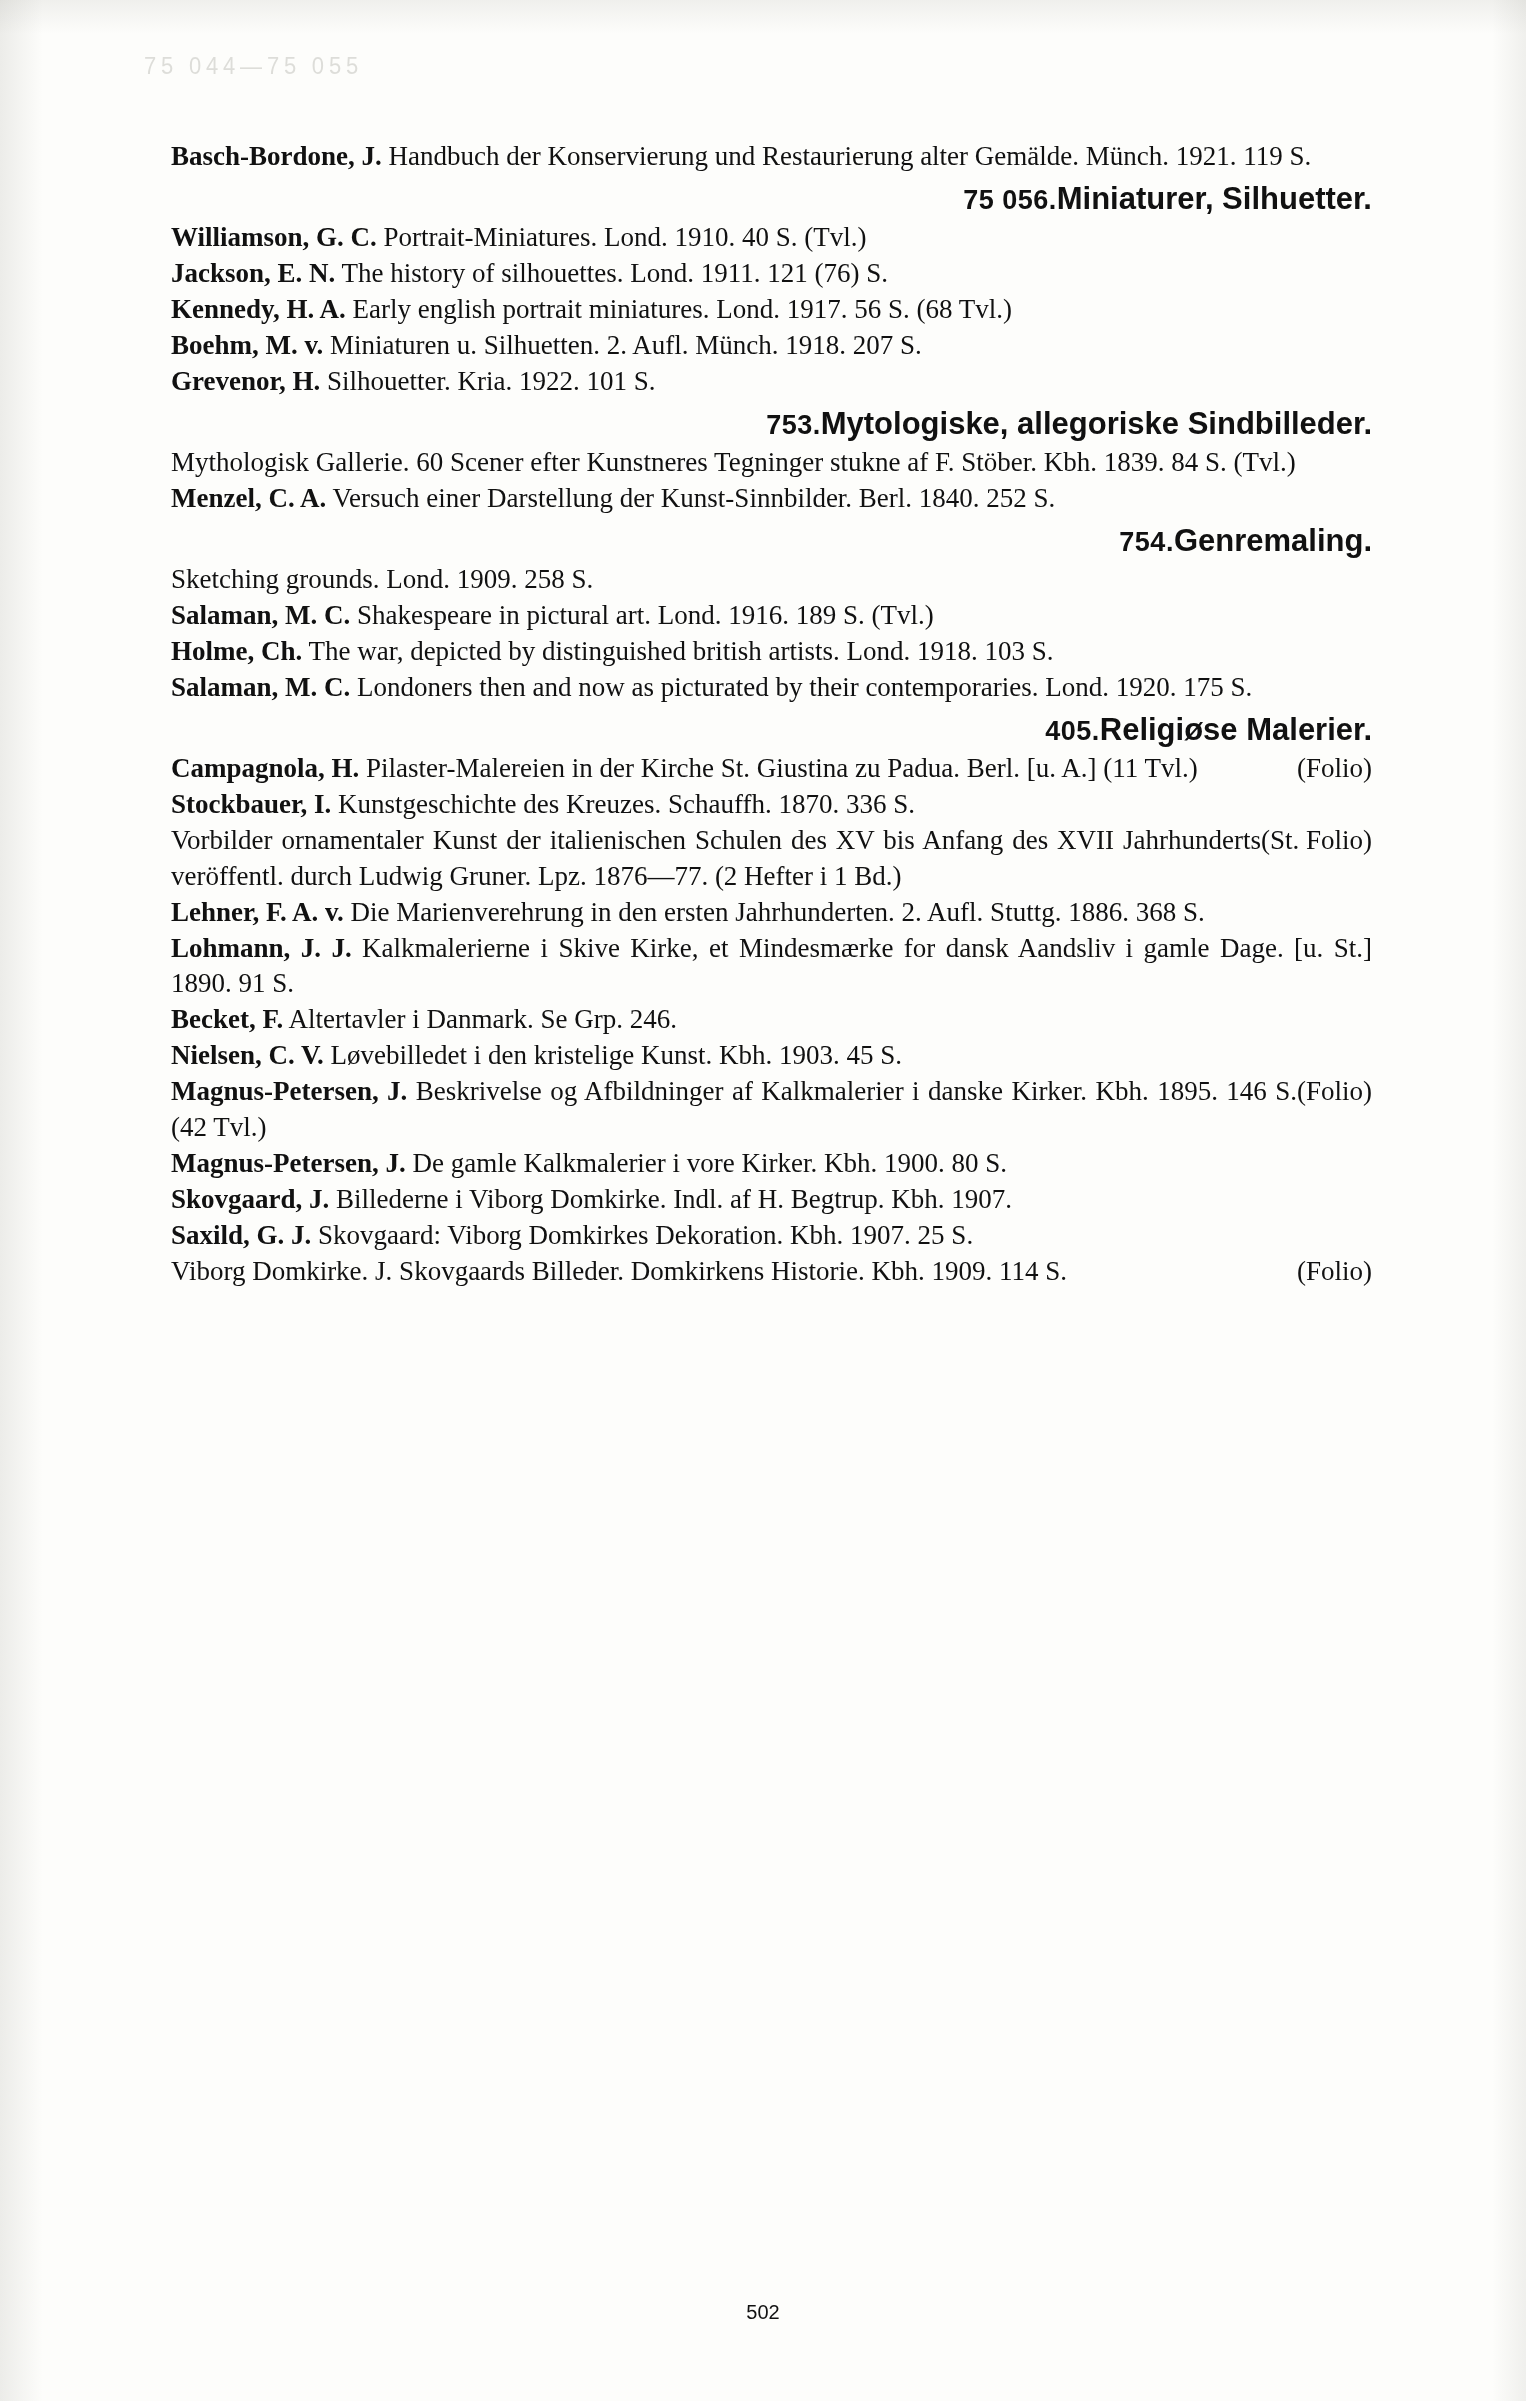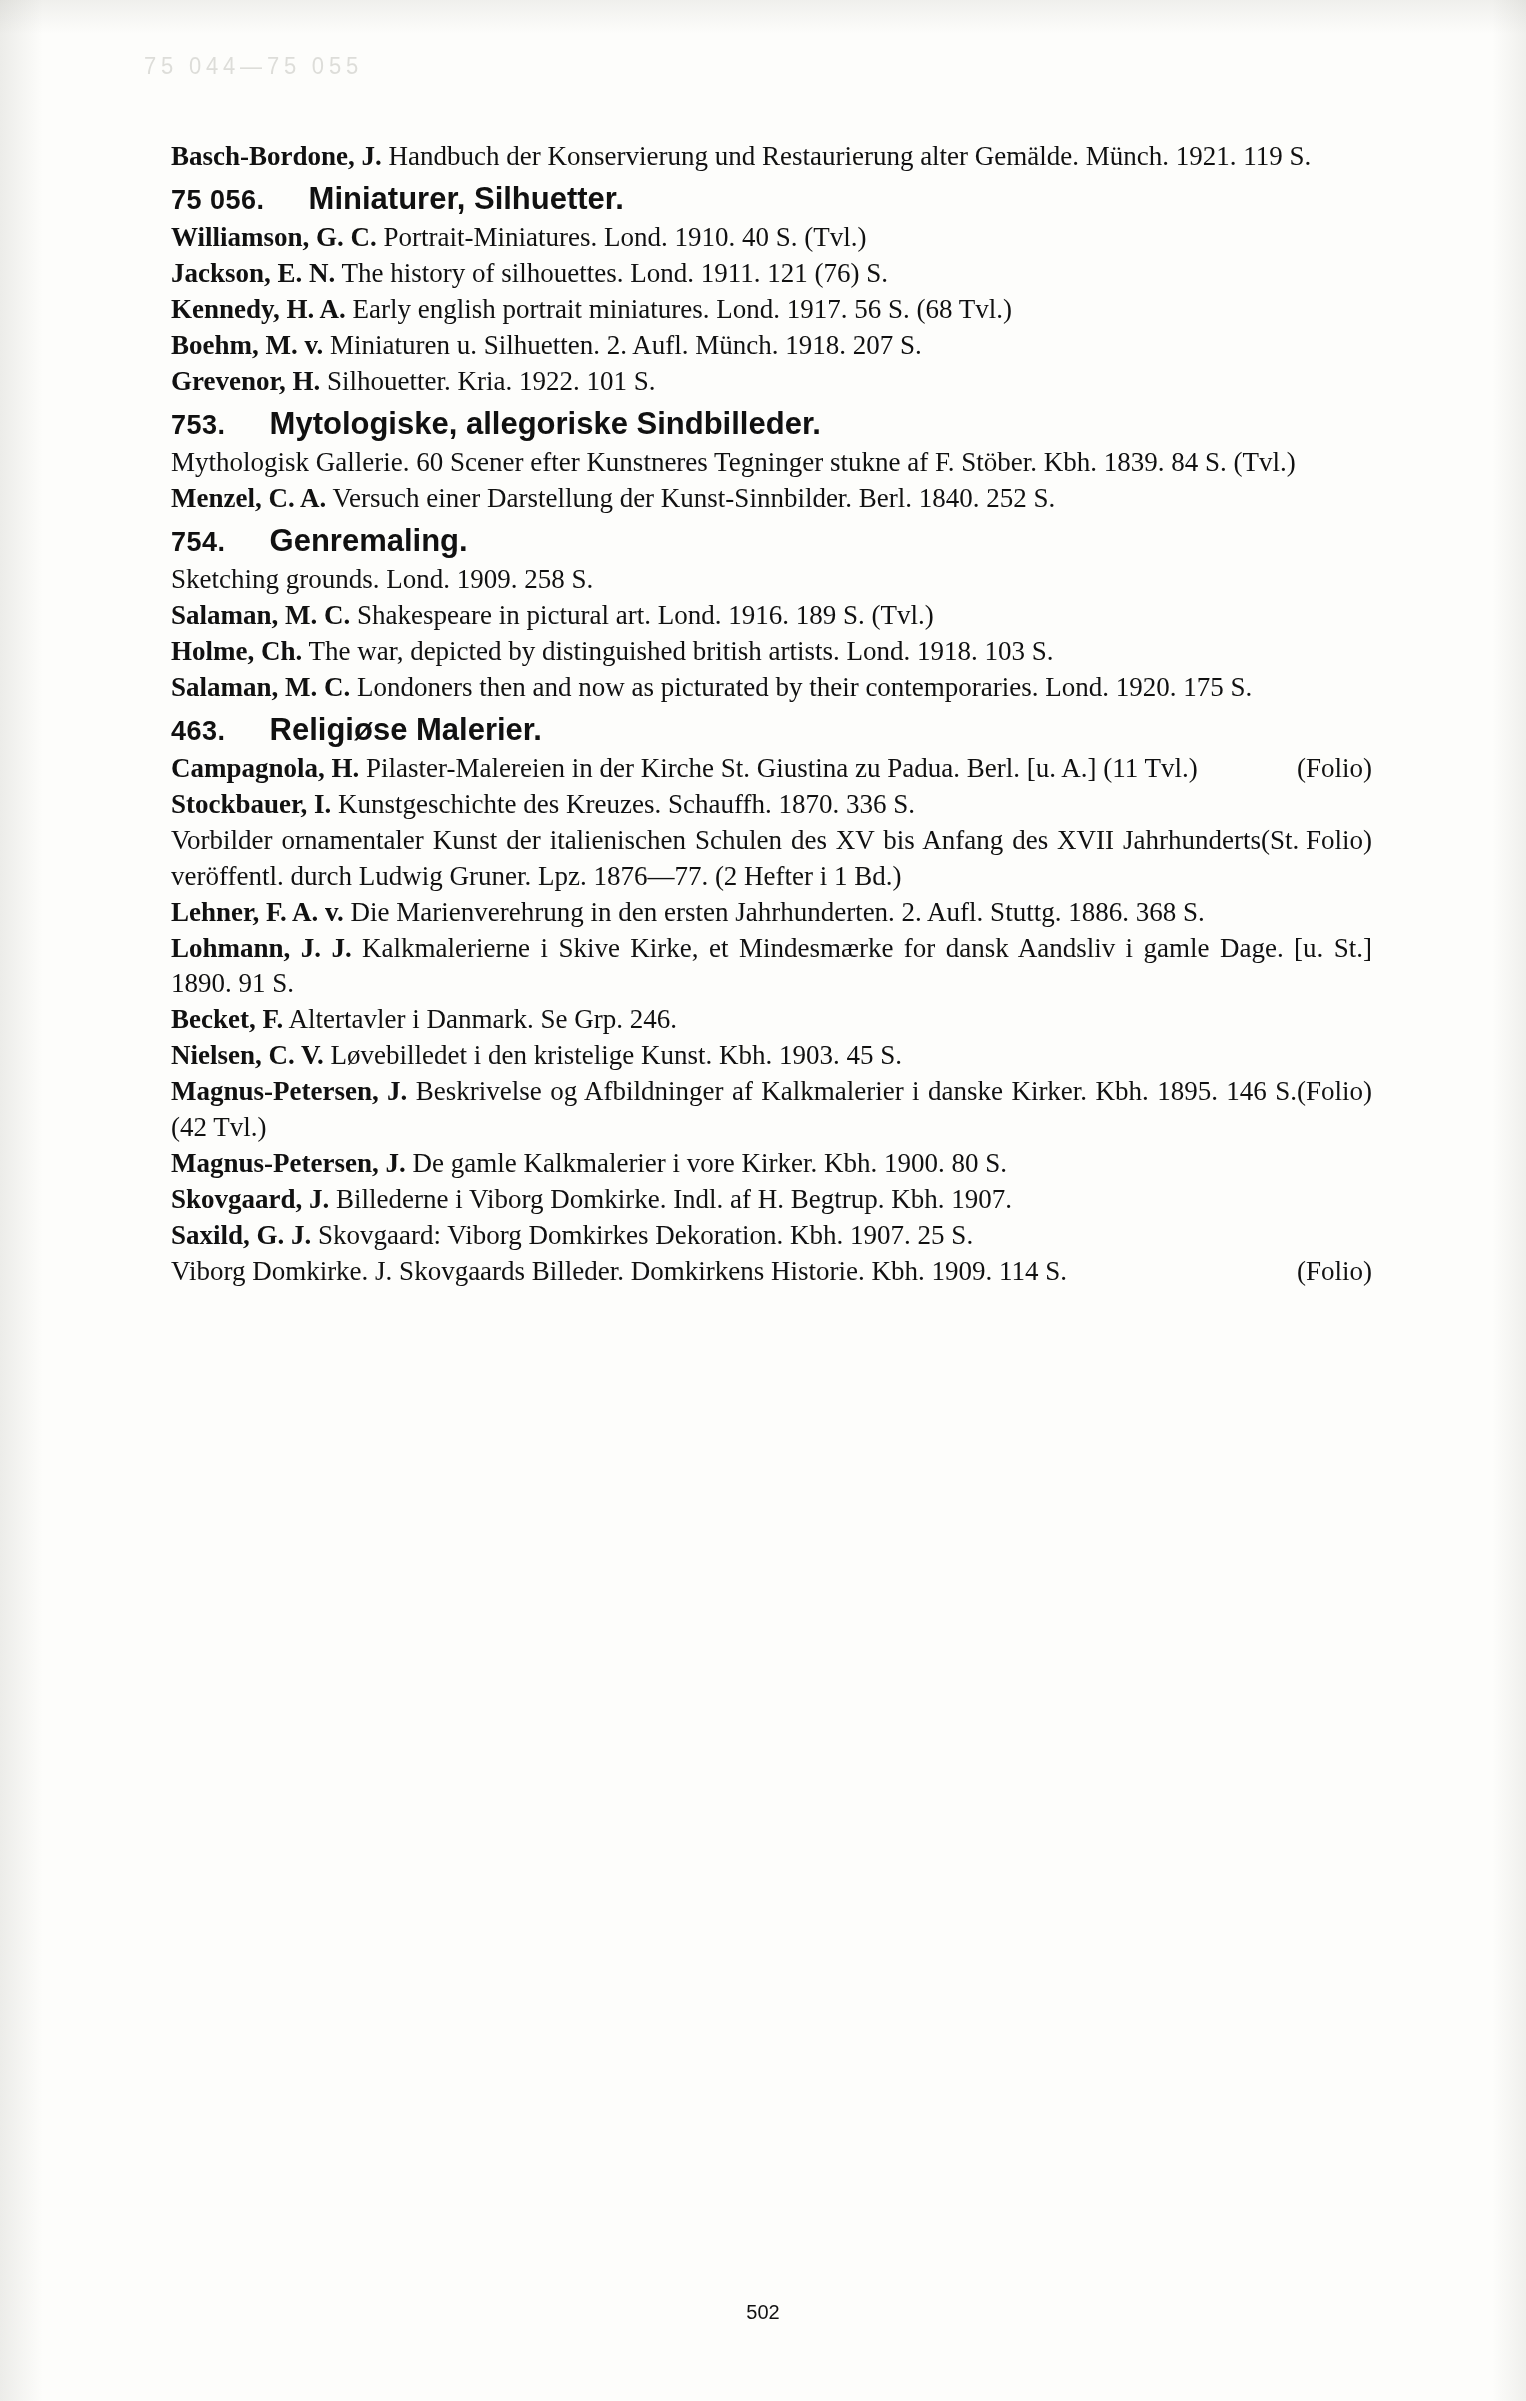--- a/index.html
+++ b/index.html
@@ -55,24 +55,23 @@
     margin: 0 0 0.5px 0;
     text-align: justify;
     text-justify: inter-word;
   }
   .au {
     font-weight: bold;
   }
   .secline {
     display: flex;
     align-items: baseline;
-    justify-content: flex-start;
+    justify-content: flex-end;
     font-size: 27px;
     margin: 6.7px 0 2.9px 0;
-    gap: 44px;
   }
   .secnum {
     font-weight: bold;
     font-family: "Liberation Sans", sans-serif;
     font-size: 27px;
     letter-spacing: 0.5px;
   }
   .sectitle {
     font-weight: bold;
     font-family: "Liberation Sans", sans-serif;
@@ -161,21 +160,21 @@
     <p class="entry">
       <span class="au">Holme, Ch.</span>
       <span>The war, depicted by distinguished british artists. Lond. 1918. 103 S.</span>
     </p>
     <p class="entry">
       <span class="au">Salaman, M. C.</span>
       <span>Londoners then and now as picturated by their contemporaries. Lond. 1920. 175 S.</span>
     </p>
 
     <div class="secline">
-      <span class="secnum">463.</span>
+      <span class="secnum">405.</span>
       <span class="sectitle">Religiøse Malerier.</span>
     </div>
 
     <p class="entry">
       <span class="folio">(Folio)</span>
       <span class="au">Campagnola, H.</span>
       <span>Pilaster-Malereien in der Kirche St. Giustina zu Padua. Berl. [u. A.] (11 Tvl.)</span>
     </p>
     <p class="entry">
       <span class="au">Stockbauer, I.</span>

